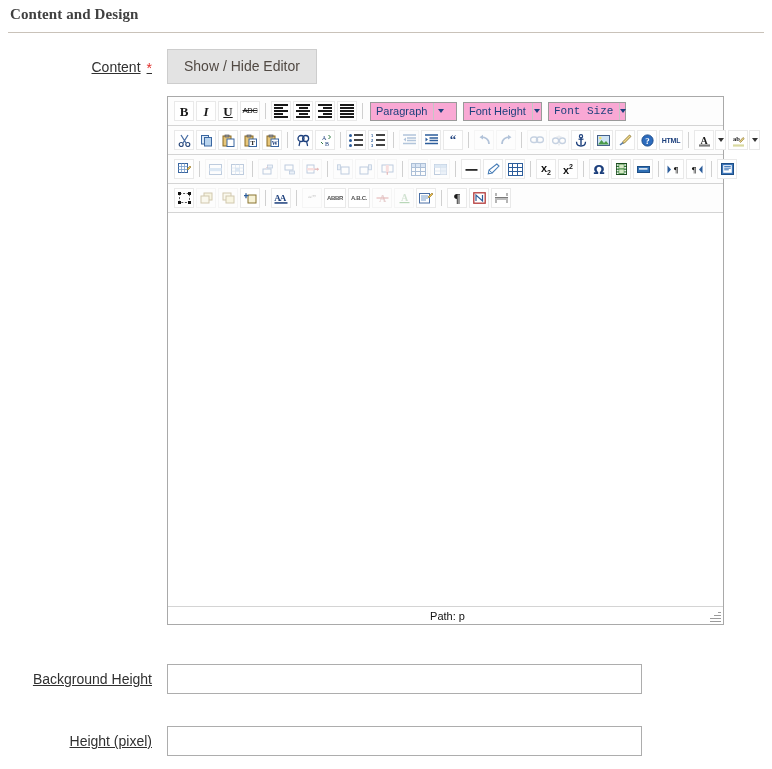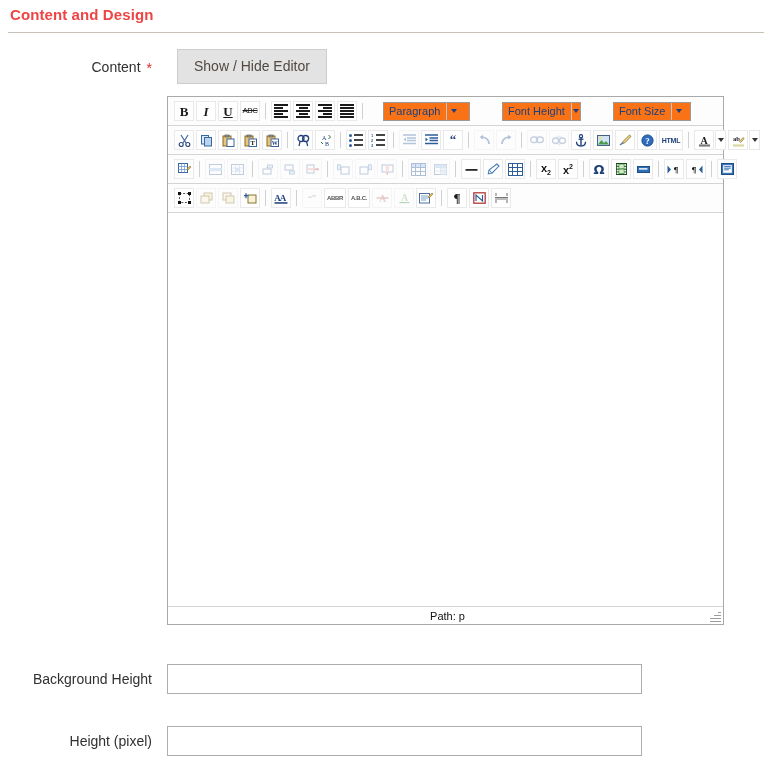--- a/index.html
+++ b/index.html
@@ -16,22 +16,23 @@
     overflow: hidden;
   }
 
   
   .section-header {
     padding: 6px 0 9px 10px;
   }
   .section-title {
     font-size: 15px;
     font-weight: bold;
-    color: #ef4444;
+    color: #404040;
     letter-spacing: .1px;
+    font-family: Liberation Serif, serif;
   }
   .section-divider {
     height: 1px;
     background: #c9c2b9;
     margin: 0 8px 0 8px;
   }
 
   
   .field-row {
     display: flex;
@@ -41,20 +42,21 @@
     width: 152px;
     text-align: right;
     padding-right: 0;
     flex: 0 0 152px;
     font-size: 14px;
     color: #303030;
   }
   .field-label-inner {
     display: inline-block;
     white-space: nowrap;
+    text-decoration: underline;
   }
   .req-star {
     color: #e02b27;
     font-size: 14px;
     margin-left: 6px;
     vertical-align: -1px;
   }
   .field-control-cell {
     padding-left: 15px;
     flex: 1 1 auto;
@@ -72,21 +74,20 @@
     display: inline-block;
     background: #e3e3e3;
     border: 1px solid #cdcdcd;
     color: #514943;
     font-family: "Liberation Sans", sans-serif;
     font-size: 14px;
     line-height: 1;
     padding: 9px 16px 10px 16px;
     cursor: pointer;
     border-radius: 0;
-    margin-left: 10px;
   }
 
   
   .editor-wrap {
     margin-top: 12px;
     width: 557px;
   }
   .editor-box {
     border: 1px solid #a9a9a9;
     background: #ffffff;
@@ -128,46 +129,46 @@
     height: 16px;
     background: #d0d0d0;
     margin: 0 4px;
     flex: 0 0 auto;
   }
 
   
   .tb-select {
     height: 19px;
     border: 1px solid #9a9a9a;
-    background: #f97316;
+    background: #f9a8d4;
     display: inline-flex;
     align-items: center;
     font-size: 11px;
     color: #1c3f7c;
-    margin: 0 16px;
+    margin: 0 3px;
     box-sizing: border-box;
     cursor: pointer;
     flex: 0 0 auto;
   }
   .tb-select .sel-label {
     padding: 0 6px 0 5px;
     white-space: nowrap;
     line-height: 17px;
   }
   .tb-select .sel-arrow {
     width: 14px;
     height: 17px;
     border-left: 1px solid #c6c6c6;
     display: inline-flex;
     align-items: center;
     justify-content: center;
   }
   .sel-paragraph { width: 87px; }
   .sel-fontfamily { width: 79px; }
-  .sel-fontsize { width: 78px; }
+  .sel-fontsize { width: 78px; font-family: Liberation Mono, monospace; }
   .caret {
     width: 0; height: 0;
     border-left: 3px solid transparent;
     border-right: 3px solid transparent;
     border-top: 4px solid #1c3f7c;
   }
   .split-arrow {
     width: 11px;
     height: 20px;
     border: 1px solid #e9e9e9;

